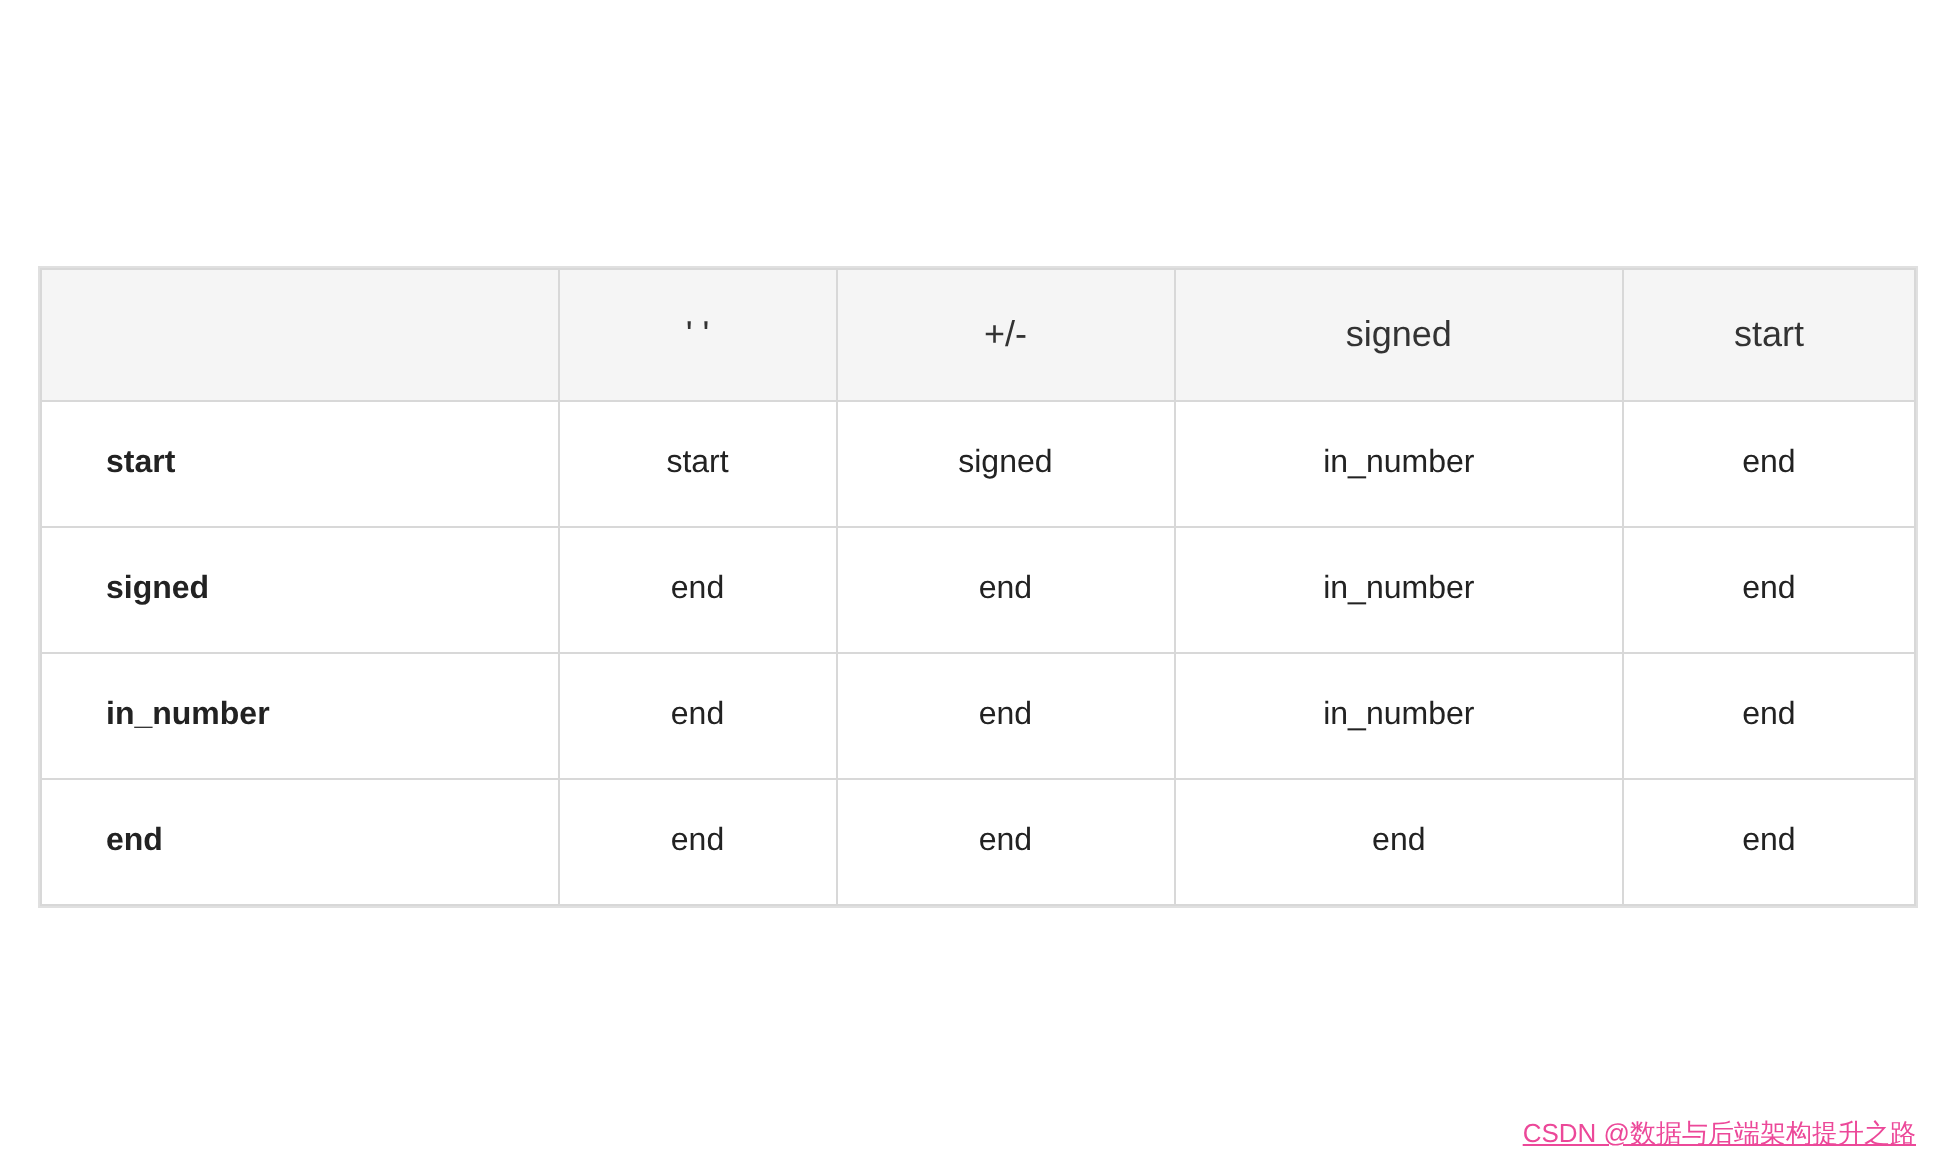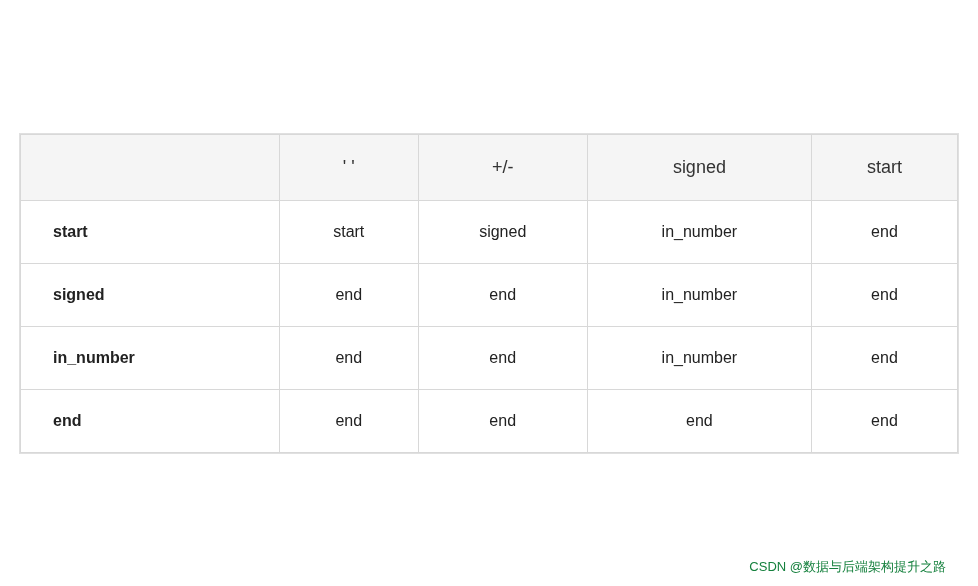--- a/index.html
+++ b/index.html
@@ -61,23 +61,24 @@
       background-color: #ffffff;
     }
 
     tbody tr td {
       font-weight: normal;
     }
 
     .watermark {
       position: absolute;
       bottom: 10px;
-      right: 32px;
+      right: 20px;
       font-size: 13px;
-      color: #15803d;
+      color: #ec4899;
+      text-decoration: underline;
     }
   </style>
 </head>
 <body>
 
 <div class="table-wrapper">
   <table>
     <thead>
       <tr>
         <th></th>

